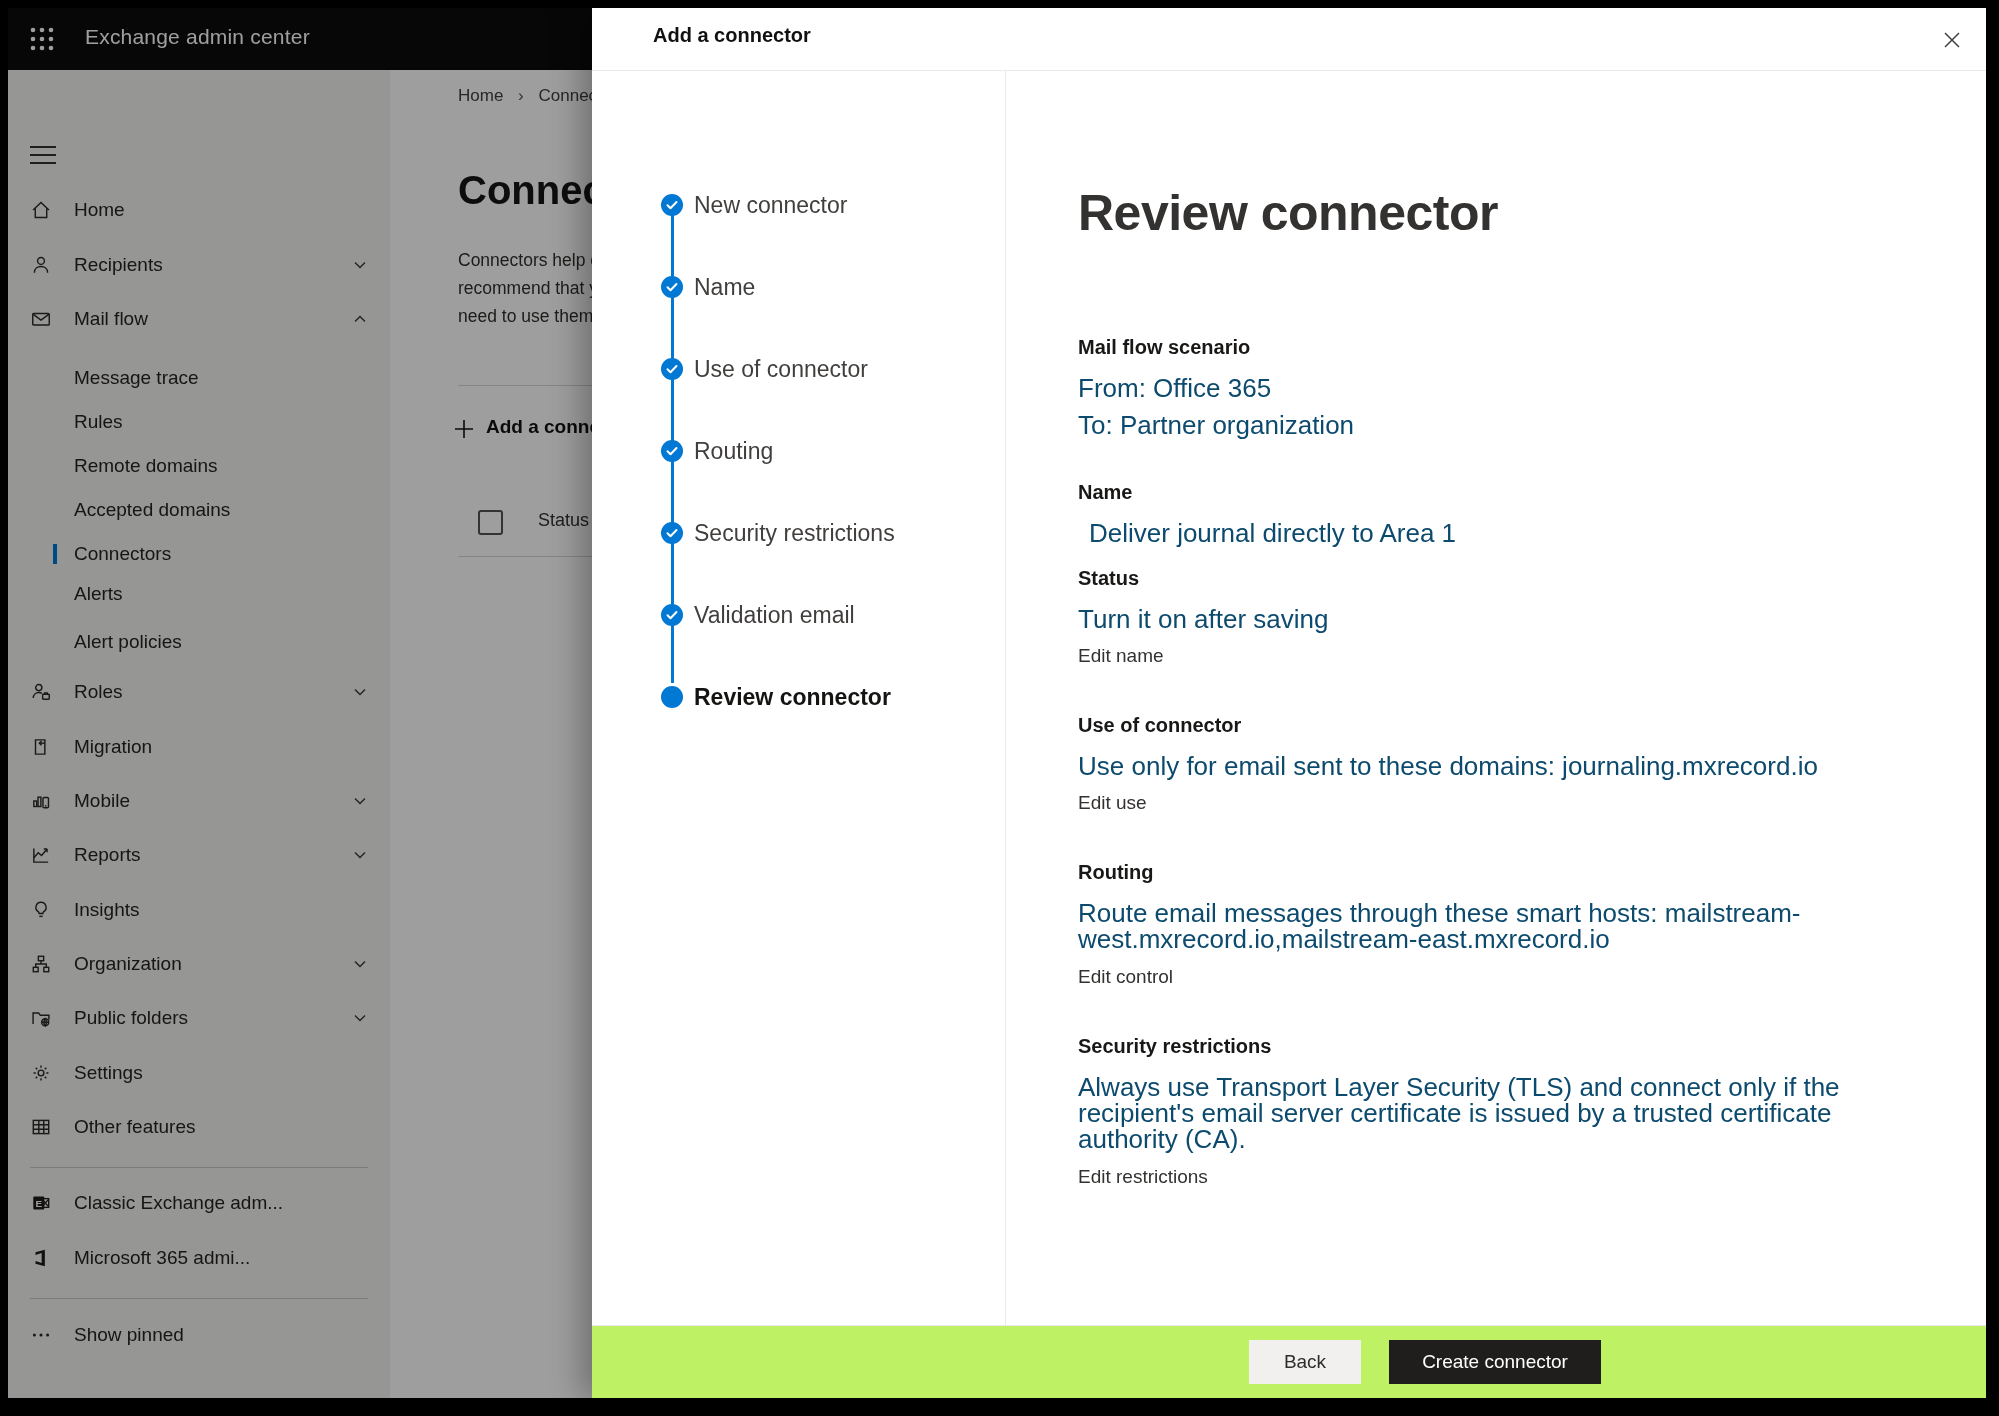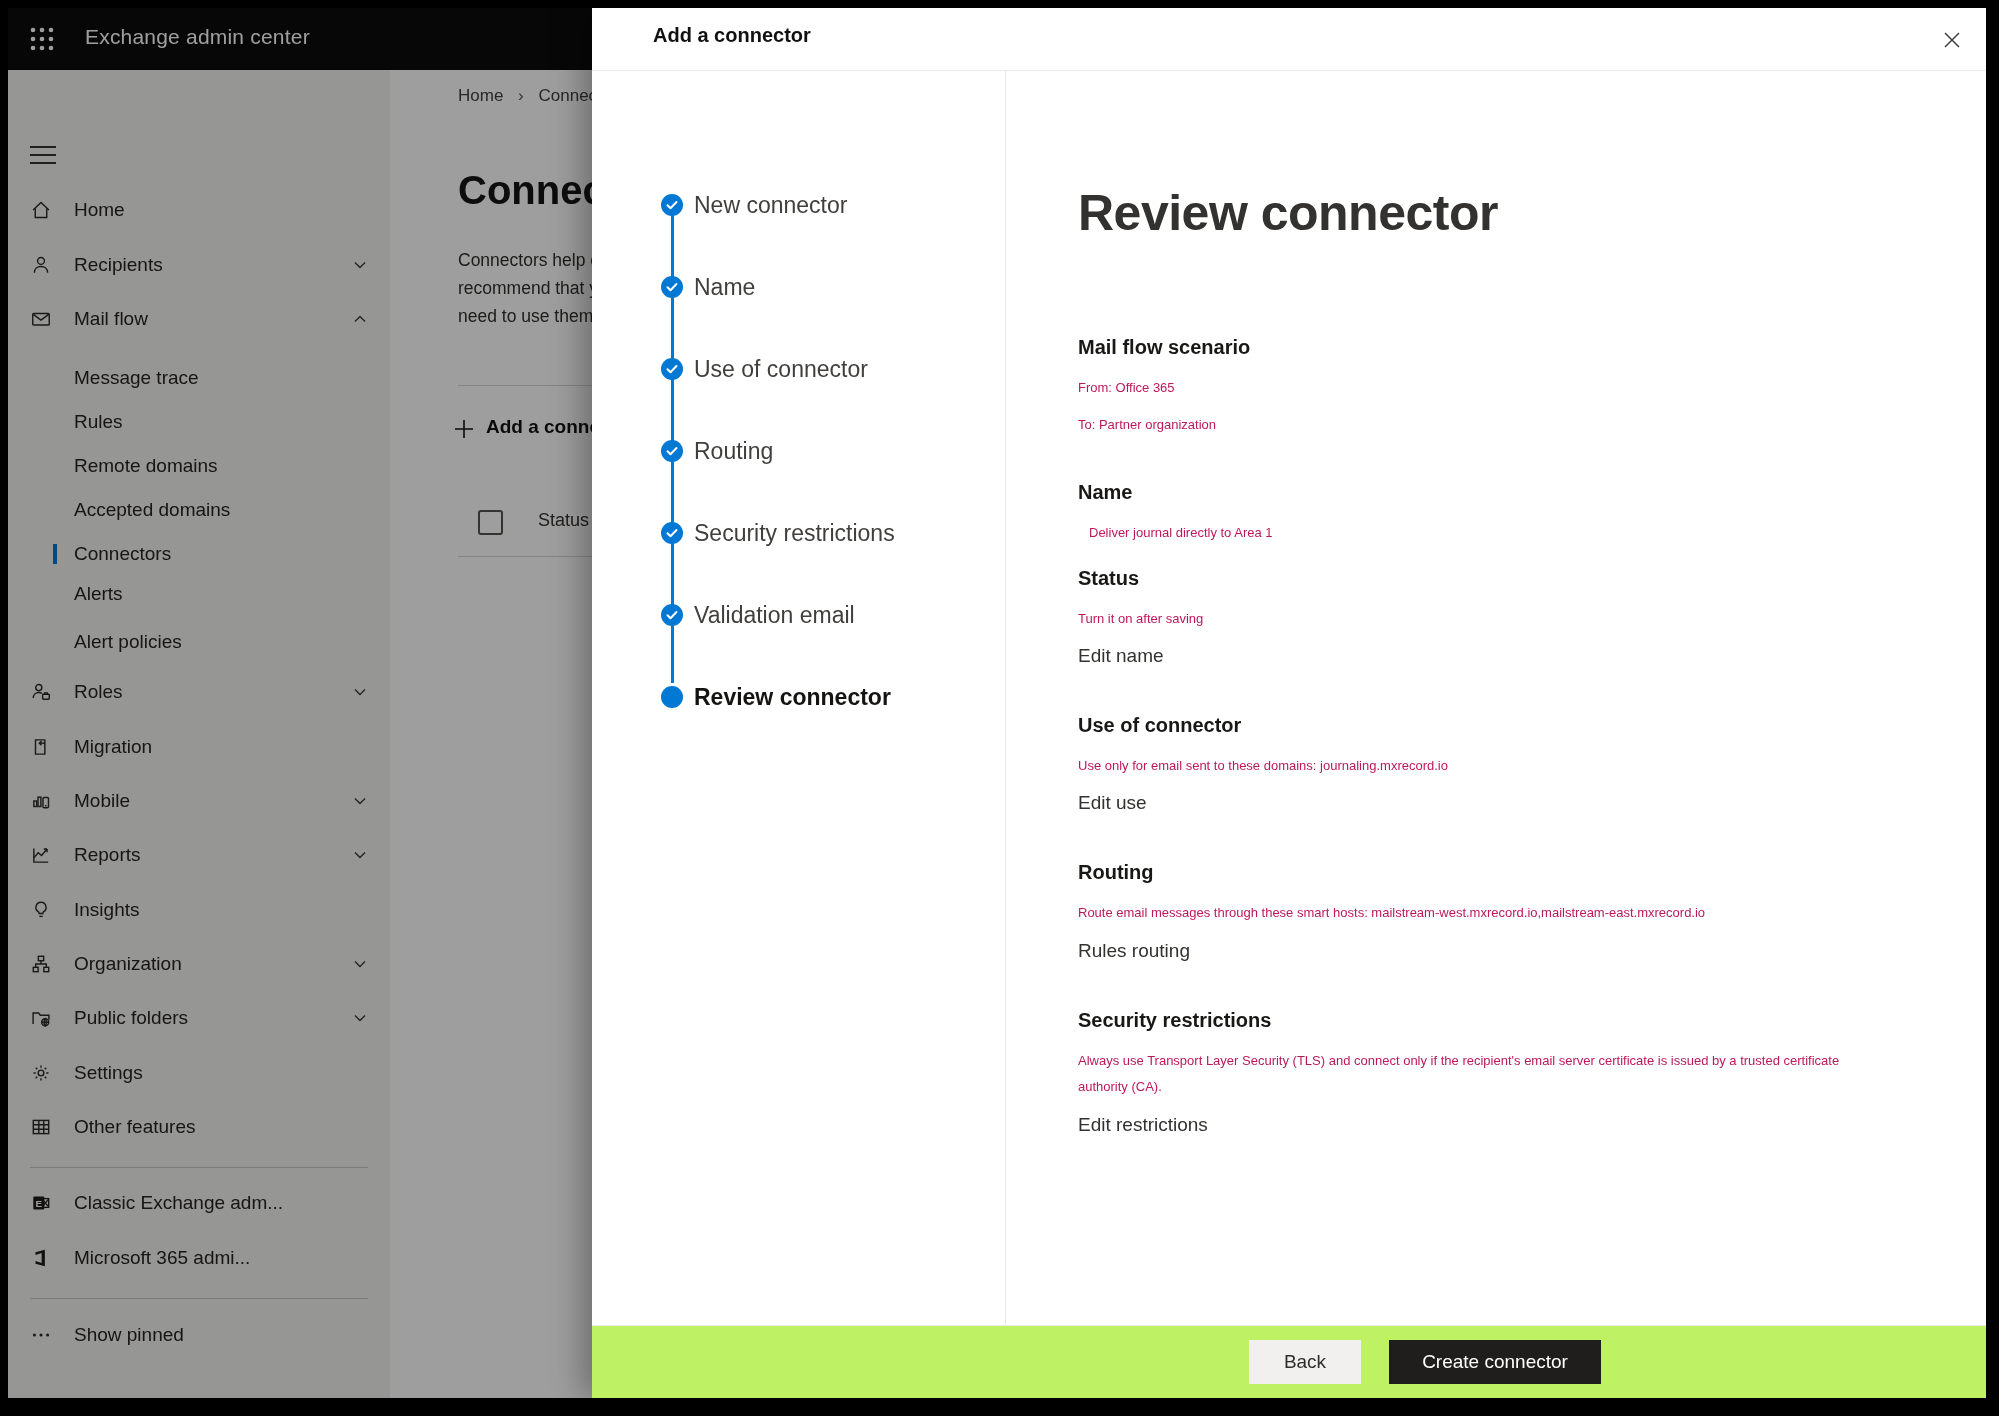--- a/index.html
+++ b/index.html
@@ -50,21 +50,21 @@
   .steps-col{position:absolute;left:0;top:62px;width:413px;bottom:72px;border-right:1px solid #ebe9e7;}
   .steps-line{position:absolute;left:79px;top:143px;width:3px;height:470px;background:#0078d4;}
   .step{position:absolute;left:0;width:400px;height:28px;cursor:pointer;}
   .step .scircle{position:absolute;left:69px;top:3px;width:22px;height:22px;}
   .step .slabel{position:absolute;left:102px;top:1px;font-size:23px;color:#413f3d;line-height:26px;white-space:nowrap;}
   .step.current .slabel{font-weight:bold;color:#151413;}
 
   .review{position:absolute;left:486px;top:176px;width:790px;}
   .review h1{margin:0 0 93px 0;font-size:50px;line-height:58px;font-weight:bold;color:#343230;letter-spacing:-0.5px;}
   .sec-title{margin:0 0 16px 0;font-size:20px;font-weight:bold;color:#191817;line-height:24px;}
-  .sec-line{margin:0 0 11px 0;font-size:13px;color:#be185d;line-height:26px;}
+  .sec-line{margin:0 0 11px 0;font-size:26px;color:#0c4a6e;line-height:26px;}
   .sec-link{margin:0 0 44px 0;font-size:19px;color:#343230;line-height:26px;cursor:pointer;width:max-content;}
   .mb20{margin-bottom:20px;margin-left:11px;} .mb42{margin-bottom:42px;} .mb12{margin-bottom:12px;}
 
   .modal-footer{position:absolute;left:0;right:0;bottom:0;height:72px;border-top:1px solid #eceae8;background:#bef264;}
   .btn{position:absolute;top:14px;height:44px;border:none;font-family:inherit;font-size:19px;cursor:pointer;}
   .btn-back{left:657px;width:112px;background:#f1f0ef;color:#2e2d2b;}
   .btn-create{left:777px;width:212px;background:#1f1e1d;color:#ffffff;margin-left:20px;}
   svg{display:block;}
 </style>
 </head>
@@ -440,21 +440,21 @@
         <div class="sec-title">Status</div>
         <div class="sec-line">Turn it on after saving</div>
         <div class="sec-link">Edit name</div>
 
         <div class="sec-title">Use of connector</div>
         <div class="sec-line">Use only for email sent to these domains: journaling.mxrecord.io</div>
         <div class="sec-link">Edit use</div>
 
         <div class="sec-title">Routing</div>
         <div class="sec-line mb12">Route email messages through these smart hosts: mailstream-west.mxrecord.io,mailstream-east.mxrecord.io</div>
-        <div class="sec-link">Rules routing</div>
+        <div class="sec-link">Edit control</div>
 
         <div class="sec-title">Security restrictions</div>
         <div class="sec-line mb12">Always use Transport Layer Security (TLS) and connect only if the recipient's email server certificate is issued by a trusted certificate authority (CA).</div>
         <div class="sec-link">Edit restrictions</div>
       </div>
 
       <div class="modal-footer">
         <button class="btn btn-back">Back</button>
         <button class="btn btn-create">Create connector</button>
       </div>

